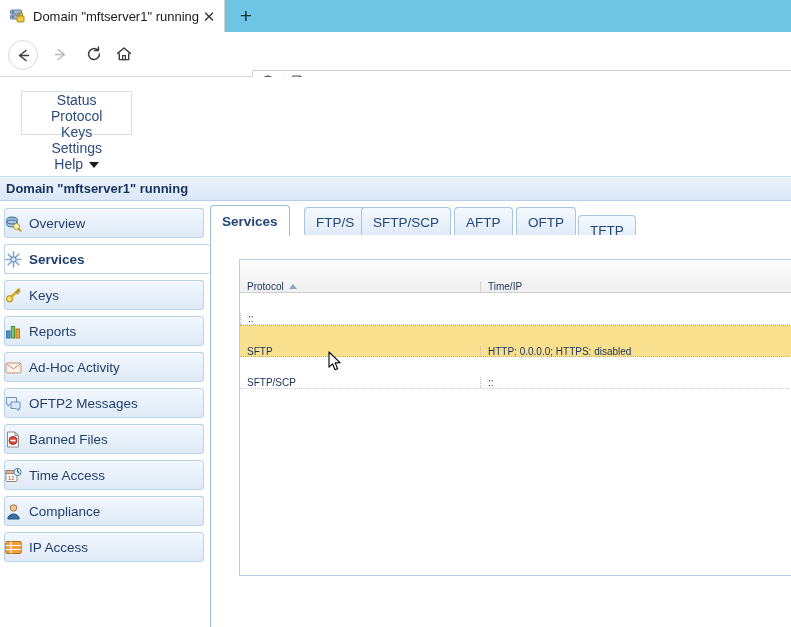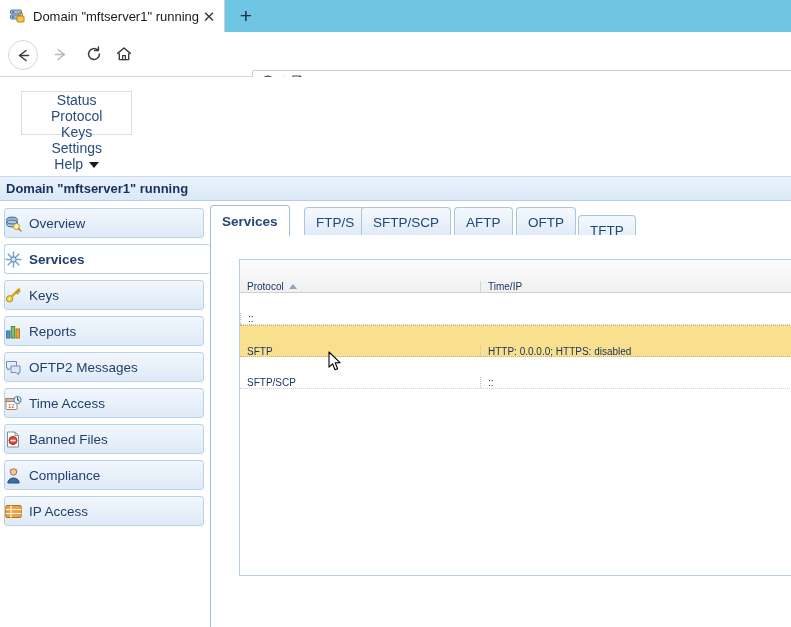--- a/index.html
+++ b/index.html
@@ -448,55 +448,64 @@
       <span class="side-ico">
         <svg width="17" height="17" viewBox="0 0 17 17">
           <rect x="1.6" y="8" width="3.4" height="7" fill="#4f9ad6" stroke="#2f6c9f"></rect>
           <rect x="6.3" y="3.5" width="3.4" height="11.5" fill="#79c46a" stroke="#4a8a3e"></rect>
           <rect x="11" y="6" width="3.4" height="9" fill="#f0a83a" stroke="#b07518"></rect>
         </svg>
       </span>
       <span class="side-label">Reports</span>
     </div>
 
+    <div class="side-item">
+      <span class="side-ico">
+        <svg width="17" height="17" viewBox="0 0 17 17">
+          <rect x="1" y="4" width="15" height="10" rx="1.5" fill="#fdf0e8" stroke="#c98f76"></rect>
+          <path d="M1.4 4.6 L8.5 10 L15.6 4.6" fill="none" stroke="#c98f76"></path>
+        </svg>
+      </span>
+      <span class="side-label">Ad-Hoc Activity</span>
+    </div>
 
 
     <div class="side-item">
       <span class="side-ico">
         <svg width="17" height="17" viewBox="0 0 17 17">
           <path d="M1.5 2.5 h10 v6.5 h-6 l-2.6 2.2 v-2.2 h-1.4 z" fill="#e6eefa" stroke="#6d8fc0" stroke-linejoin="round"></path>
           <path d="M6 7 h9 v6.5 h-1.4 v2.2 l-2.6 -2.2 h-5 z" fill="#dbe8f8" stroke="#6d8fc0" stroke-linejoin="round"></path>
         </svg>
       </span>
       <span class="side-label">OFTP2 Messages</span>
+    </div>
+
+    <div class="side-item">
+      <span class="side-ico">
+        <svg width="17" height="17" viewBox="0 0 17 17">
+          <path d="M2.5 1 H10 L13.5 4.5 V16 H2.5 Z" fill="#fff" stroke="#8a8a8a"></path>
+          <path d="M10 1 V4.5 H13.5" fill="none" stroke="#8a8a8a"></path>
+          <circle cx="8" cy="9.5" r="4" fill="#e04a3c" stroke="#a32a1e"></circle>
+          <rect x="5.4" y="8.8" width="5.2" height="1.5" fill="#ffffff"></rect>
+        </svg>
+      </span>
+      <span class="side-label">Banned Files</span>
     </div>
 
     <div class="side-item">
       <span class="side-ico">
         <svg width="17" height="17" viewBox="0 0 17 17">
           <rect x="1" y="3.5" width="11" height="11" rx="1" fill="#fff" stroke="#a87f62"></rect>
           <rect x="1" y="3.5" width="11" height="3" fill="#d9b79c" stroke="#a87f62"></rect>
           <text x="3" y="12.6" font-family="Liberation Sans, sans-serif" font-size="6" fill="#a05a2c">12</text>
           <circle cx="12.5" cy="5" r="3.6" fill="#eaf3fb" stroke="#4a7fae"></circle>
           <path d="M12.5 2.6 V5 L14.2 6.2" stroke="#28527a" stroke-width="1" stroke-linecap="round"></path>
         </svg>
       </span>
       <span class="side-label">Time Access</span>
-    </div>
-
-    <div class="side-item">
-      <span class="side-ico">
-        <svg width="17" height="17" viewBox="0 0 17 17">
-          <path d="M2.5 1 H10 L13.5 4.5 V16 H2.5 Z" fill="#fff" stroke="#8a8a8a"></path>
-          <path d="M10 1 V4.5 H13.5" fill="none" stroke="#8a8a8a"></path>
-          <circle cx="8" cy="9.5" r="4" fill="#e04a3c" stroke="#a32a1e"></circle>
-          <rect x="5.4" y="8.8" width="5.2" height="1.5" fill="#ffffff"></rect>
-        </svg>
-      </span>
-      <span class="side-label">Banned Files</span>
     </div>
 
     <div class="side-item">
       <span class="side-ico">
         <svg width="17" height="17" viewBox="0 0 17 17">
           <circle cx="8.5" cy="5" r="3.2" fill="#f2c89a" stroke="#a87340"></circle>
           <path d="M4.5 5 a4 4 0 0 1 8 0 v-1 a4 3 0 0 0 -8 0 z" fill="#3d5f8c"></path>
           <path d="M2.8 16 a5.7 5 0 0 1 11.4 0 z" fill="#3d6ea8" stroke="#27507c"></path>
         </svg>
       </span>

